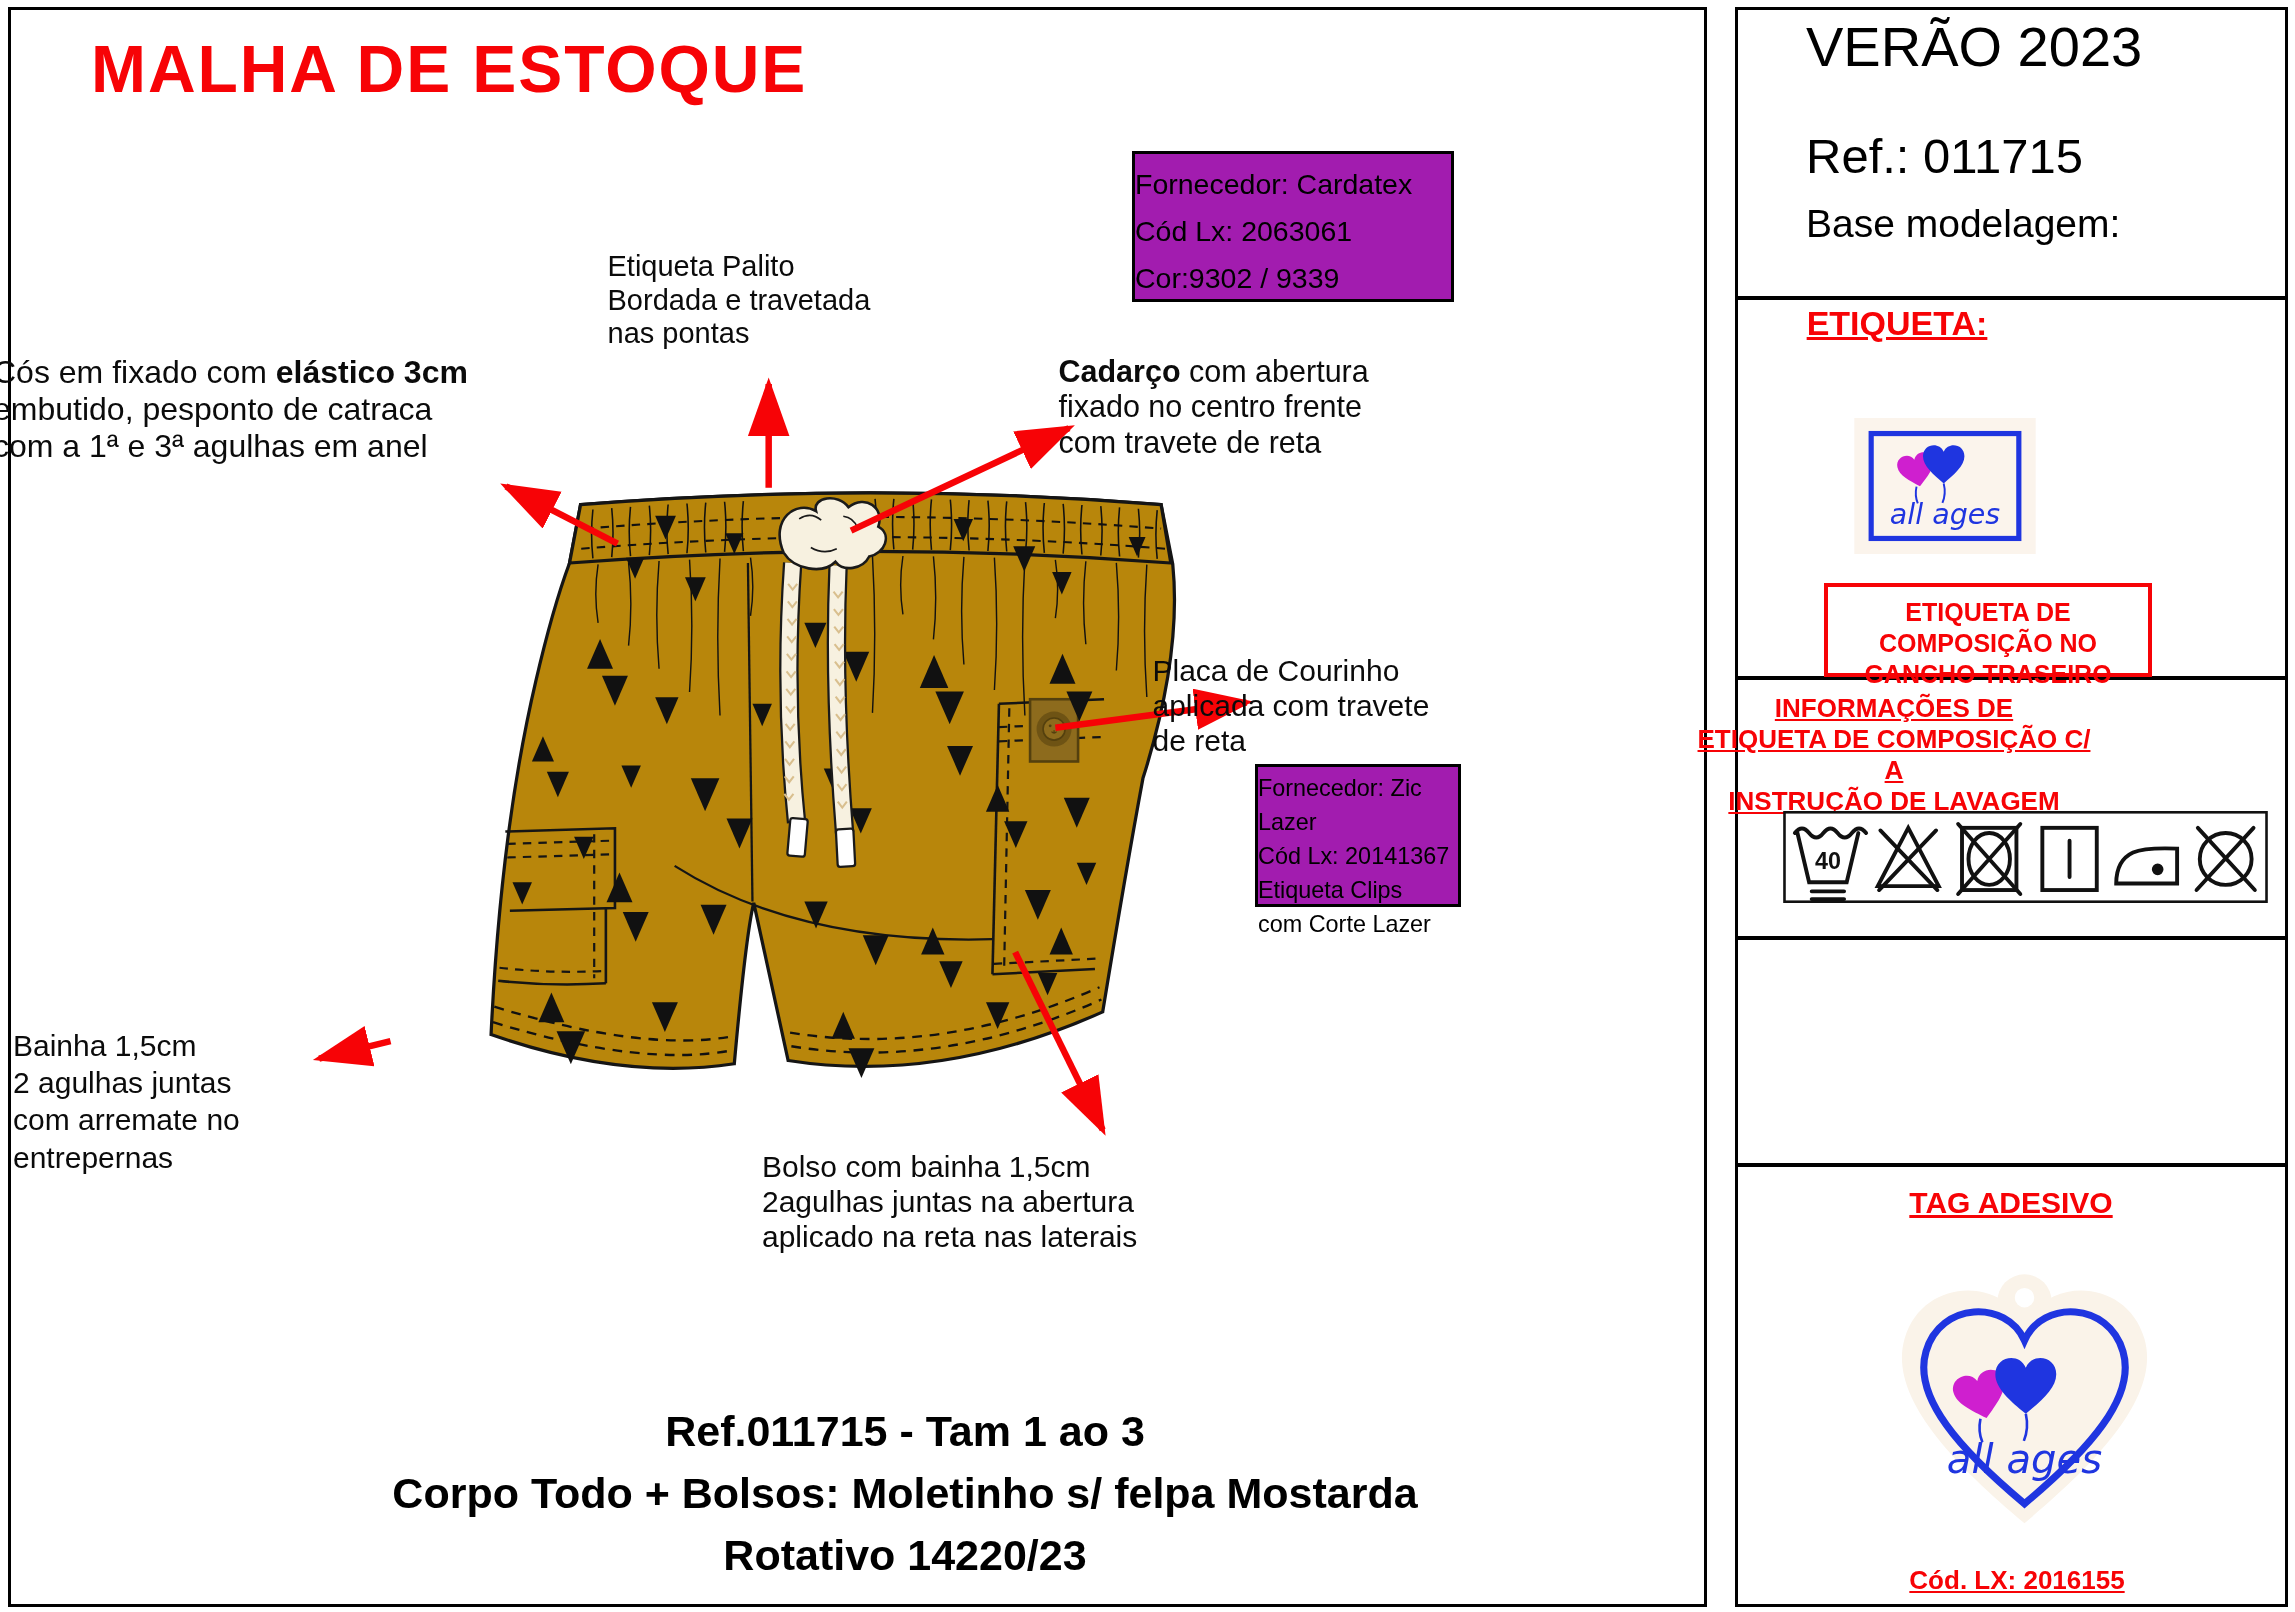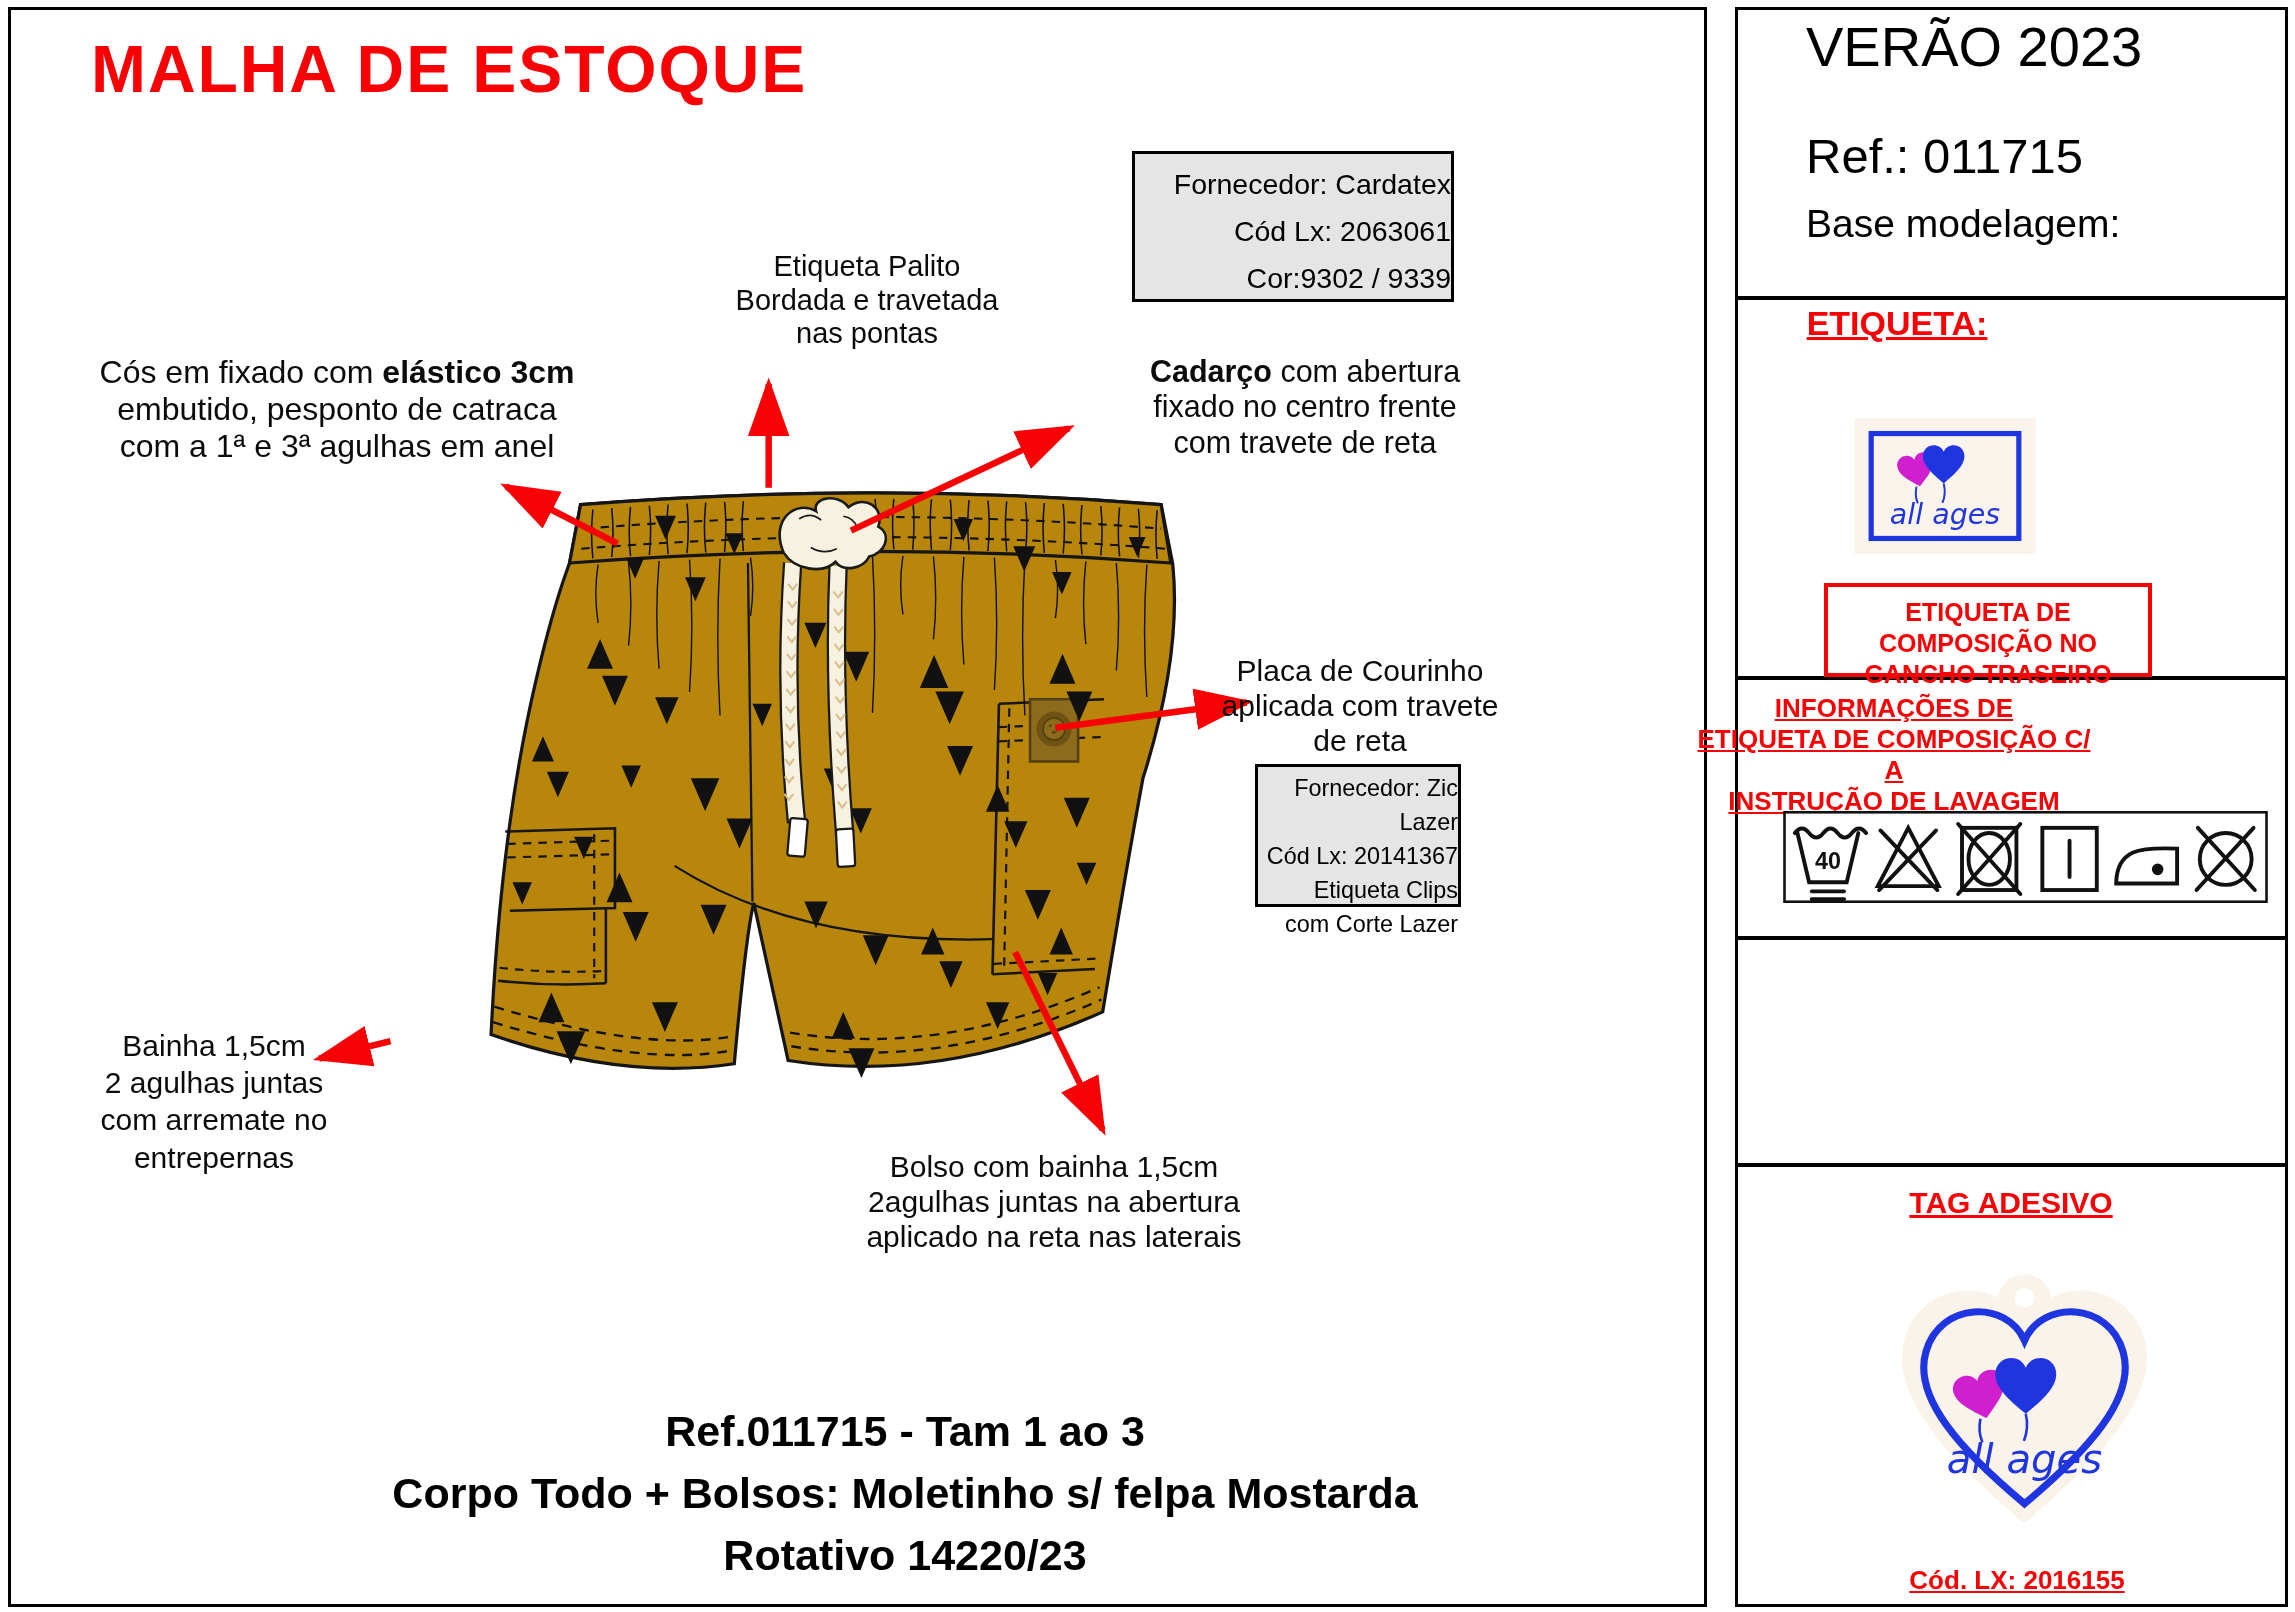--- a/index.html
+++ b/index.html
@@ -1,21 +1,21 @@
 <!DOCTYPE html>
 <html style="font-size:10.4px"><head>
 <meta charset="utf-8">
 <style>
   html,body{margin:0;padding:0;background:#ffffff;}
   #stage{position:relative;width:2295px;height:1613px;background:#fff;font-family:"Liberation Sans",sans-serif;color:#000;overflow:hidden;}
   .box{position:absolute;border:3.9px solid #000;box-sizing:border-box;}
   .abs{position:absolute;}
   .ctr{text-align:center;transform:translateX(-50%);}
-  .ann{position:absolute;text-align:center;transform:translateX(-50%);line-height:1.16;color:#0b0b0b;}
-  .yellowbox{position:absolute;background:#e5e5e5;border:3.9px solid #000;box-sizing:border-box;text-align:right;}
+  .ann{position:absolute;transform:translateX(-50%);line-height:1.16;color:#0b0b0b;}
+  .yellowbox{position:absolute;background:#a21caf;border:3.9px solid #000;box-sizing:border-box;text-align:left;}
   .red{color:#f70306;}
   .u{text-decoration:underline;}
   .b{font-weight:bold;}
   svg{position:absolute;overflow:visible;}
   .sideTxt{position:absolute;left:1806px;color:#000;}
   .careCell{stroke:#111;stroke-width:6;fill:none;stroke-linecap:round;}
 </style>
 </head>
 <body>
 

